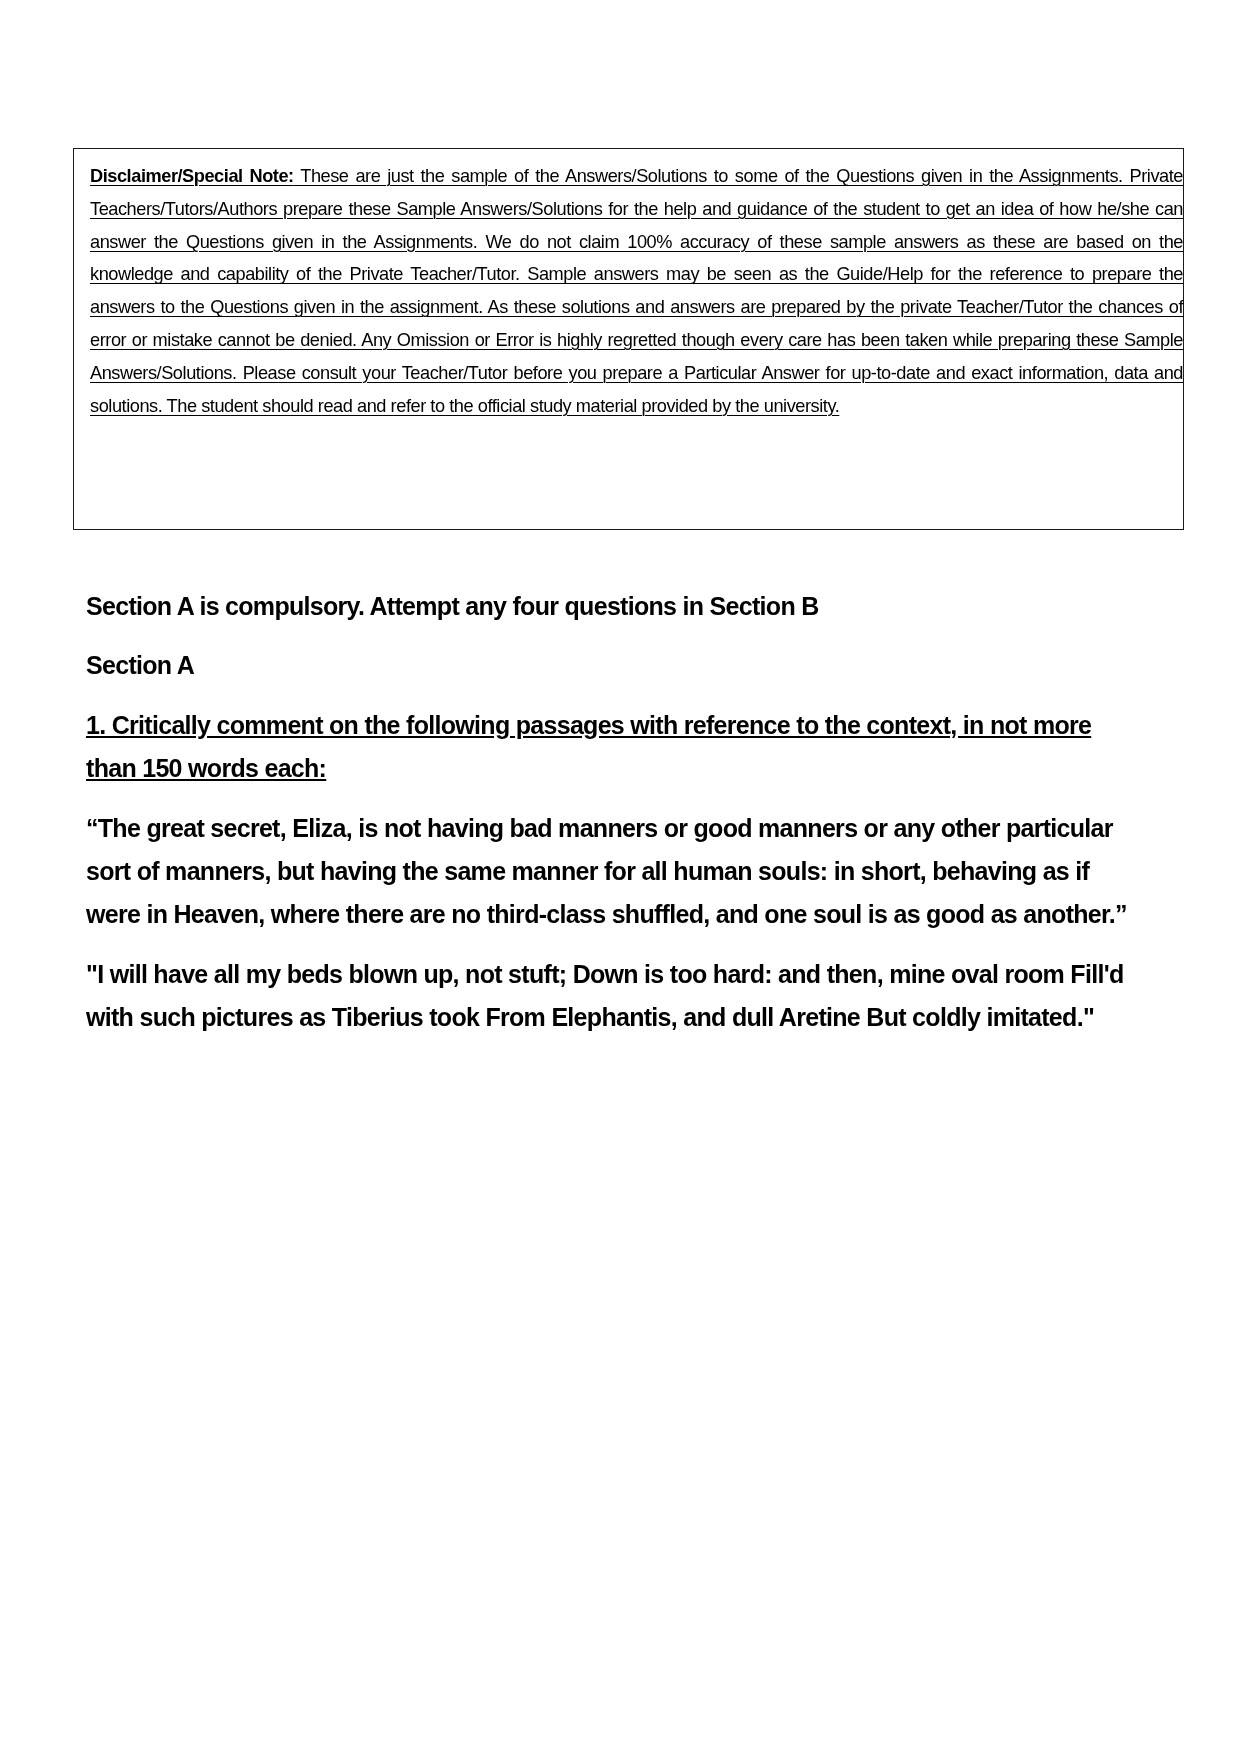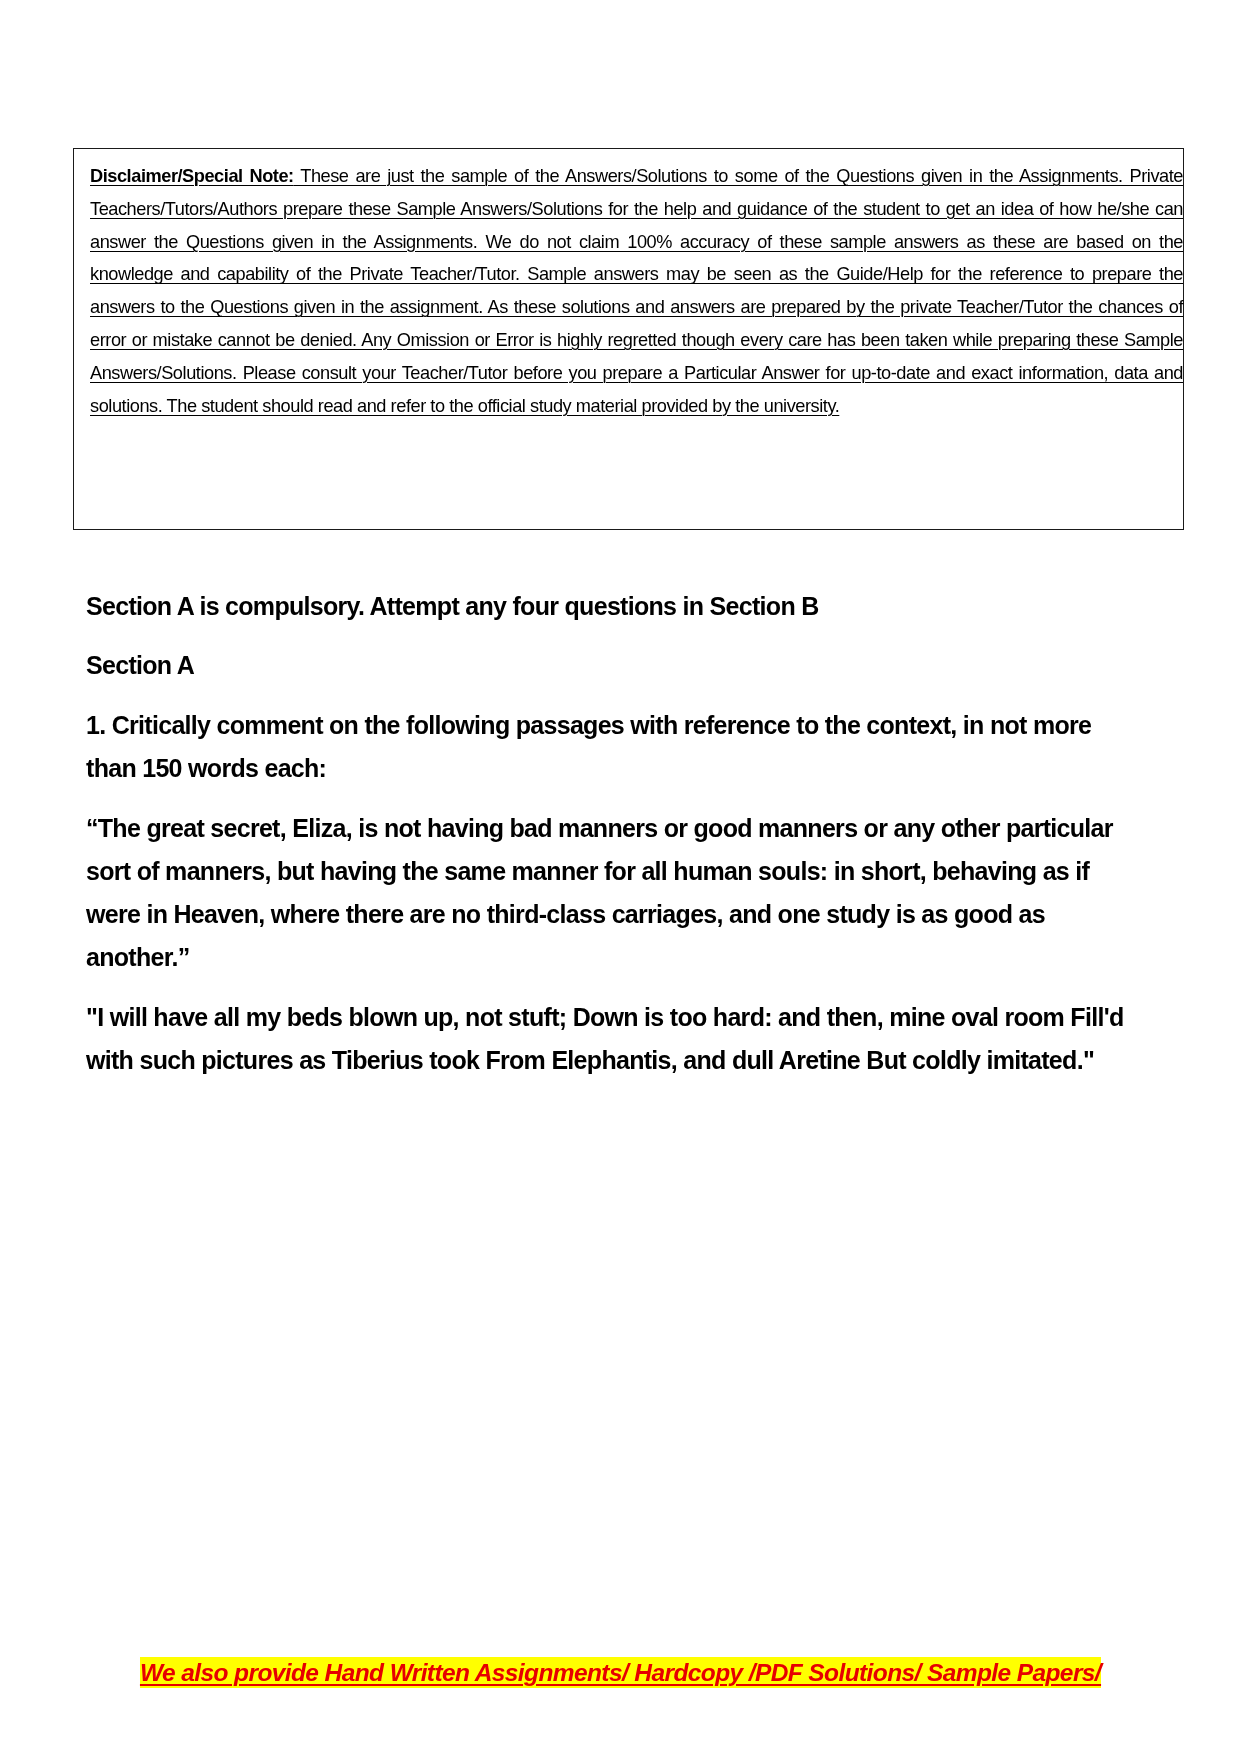--- a/index.html
+++ b/index.html
@@ -61,20 +61,21 @@
     }
     .instruction {
       margin-top: 0;
     }
     .section-title {
       text-align: left;
       margin-top: 16px;
     }
     .question {
       margin-top: 17px;
+      text-decoration: underline;
     }
     .passage {
       margin-top: 17px;
       line-height: 43px;
     }
     .footer-note {
       position: absolute;
       left: 0;
       width: 1241px;
       top: 1656px;
@@ -102,21 +103,21 @@
 <div class="page">
 
   <div class="disclaimer-box">
     <p class="disclaimer-text"><span class="disclaimer-label">Disclaimer/Special Note:</span><span> These are just the sample of the Answers/Solutions to some of the Questions given in the Assignments. Private Teachers/Tutors/Authors prepare these Sample Answers/Solutions for the help and guidance of the student to get an idea of how he/she can answer the Questions given in the Assignments. We do not claim 100% accuracy of these sample answers as these are based on the knowledge and capability of the Private Teacher/Tutor. Sample answers may be seen as the Guide/Help for the reference to prepare the answers to the Questions given in the assignment. As these solutions and answers are prepared by the private Teacher/Tutor the chances of error or mistake cannot be denied. Any Omission or Error is highly regretted though every care has been taken while preparing these Sample Answers/Solutions. Please consult your Teacher/Tutor before you prepare a Particular Answer for up-to-date and exact information, data and solutions. The student should read and refer to the official study material provided by the university.</span></p>
   </div>
 
   <div class="content">
     <p class="bold-line instruction">Section A is compulsory. Attempt any four questions in Section B</p>
     <p class="bold-line section-title">Section A</p>
     <p class="bold-line question">1. Critically comment on the following passages with reference to the context, in not more than 150 words each:</p>
-    <p class="bold-line passage">“The great secret, Eliza, is not having bad manners or good manners or any other particular sort of manners, but having the same manner for all human souls: in short, behaving as if were in Heaven, where there are no third-class carriages, and one study is as good as another.”</p>
+    <p class="bold-line passage">“The great secret, Eliza, is not having bad manners or good manners or any other particular sort of manners, but having the same manner for all human souls: in short, behaving as if were in Heaven, where there are no third-class shuffled, and one soul is as good as another.”</p>
     <p class="bold-line passage">"I will have all my beds blown up, not stuft; Down is too hard: and then, mine oval room Fill'd with such pictures as Tiberius took From Elephantis, and dull Aretine But coldly imitated."</p>
   </div>
 
   <div class="footer-note">
-    <span class="footer-line">We also provide Hand Written Assignments/ Hardcopy /PDF Solutions/ Sample Papers/</span><br>
+    <br>
   </div>
 
 </div>
 
 </body></html>

